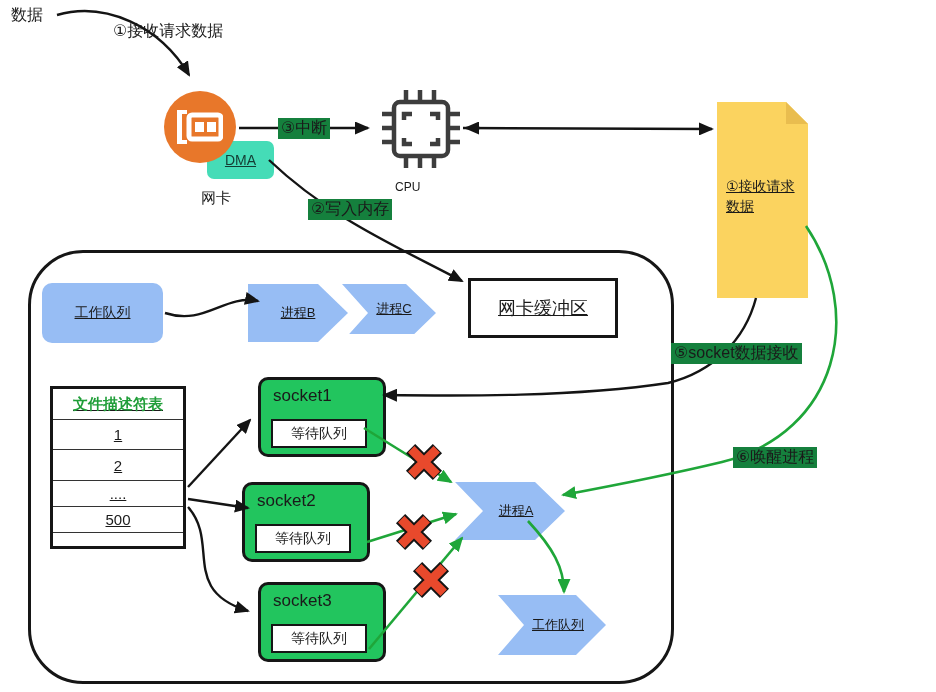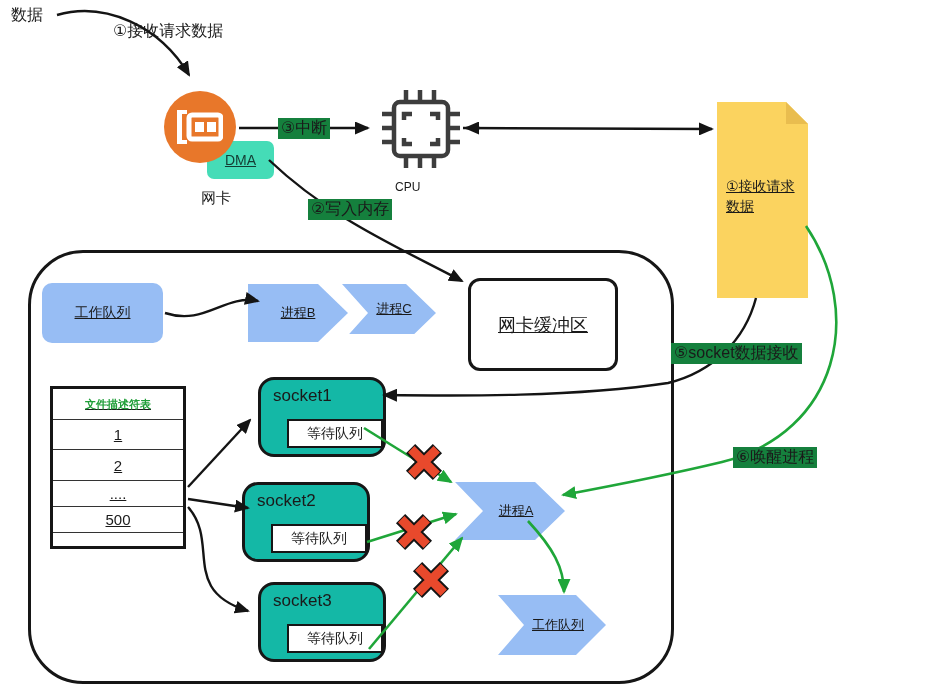--- a/index.html
+++ b/index.html
@@ -31,33 +31,33 @@
     background:var(--blue,#97BDF4);display:flex;align-items:center;justify-content:center;font-size:14px;}
   .chev{background:var(--blue,#97BDF4);display:flex;align-items:center;justify-content:center;font-size:13px;}
   .chev-b{left:248px;top:284px;width:100px;height:58px;
     clip-path:polygon(0 0,70px 0,100px 29px,70px 58px,0 58px);}
   .chev-c{left:342px;top:284px;width:94px;height:50px;
     clip-path:polygon(0 0,64px 0,94px 29px,64px 58px,0 58px,26px 29px);padding-left:10px;box-sizing:border-box;}
   .chev-a{left:455px;top:482px;width:110px;height:58px;
     clip-path:polygon(0 0,80px 0,110px 29px,80px 58px,0 58px,28px 29px);padding-left:12px;box-sizing:border-box;}
   .chev-wq{left:498px;top:595px;width:108px;height:60px;
     clip-path:polygon(0 0,78px 0,108px 30px,78px 60px,0 60px,26px 30px);padding-left:12px;box-sizing:border-box;}
-  .buffer{left:468px;top:278px;width:150px;height:93px;border:3px solid #161616;border-radius:12px;
+  .buffer{left:468px;top:278px;width:150px;height:60px;border:3px solid #161616;border-radius:0;
     background:#fff;display:flex;align-items:center;justify-content:center;font-size:18px;box-sizing:border-box;}
   
   .fdtable{left:50px;top:386px;width:136px;border:3px solid #161616;background:#fff;box-sizing:border-box;}
   .fdtable .hdr{height:30px;display:flex;align-items:center;justify-content:center;
-    font-size:11px;font-weight:bold;color:var(--table-green,#1F9E38);border-bottom:1.5px solid #333;}
+    font-size:15px;font-weight:bold;color:var(--table-green,#1F9E38);border-bottom:1.5px solid #333;}
   .fdtable .row{display:flex;align-items:center;justify-content:center;font-size:15px;border-bottom:1.5px solid #333;}
   .fdtable .row:last-child{border-bottom:none;}
   
-  .socket{width:128px;height:80px;border:3px solid #161616;border-radius:16px;background:#14b8a6;box-sizing:border-box;}
+  .socket{width:128px;height:80px;border:3px solid #161616;border-radius:10px;background:#22c55e;box-sizing:border-box;}
   .socket .title{position:absolute;left:12px;top:6px;font-size:17px;}
   .socket .queue{position:absolute;left:10px;top:39px;width:96px;height:29px;border:2px solid #161616;
-    display:flex;align-items:center;justify-content:center;font-size:14px;box-sizing:border-box;background:#fff;margin-left:16px;}
+    display:flex;align-items:center;justify-content:center;font-size:14px;box-sizing:border-box;background:#fff;}
   .s1{left:258px;top:377px;}
   .s2{left:242px;top:482px;}
   .s3{left:258px;top:582px;}
   
   .t-data{left:8px;top:5px;font-size:16px;}
   .t-step1{left:90px;top:21px;margin-left:20px;}
   .t-nic{left:178px;top:189px;font-size:15px;margin-left:20px;}
   .t-step3{left:278px;top:118px;}
   .t-cpu{left:392px;top:180px;font-size:12px;}
   .t-step4{left:489px;top:118px;}

